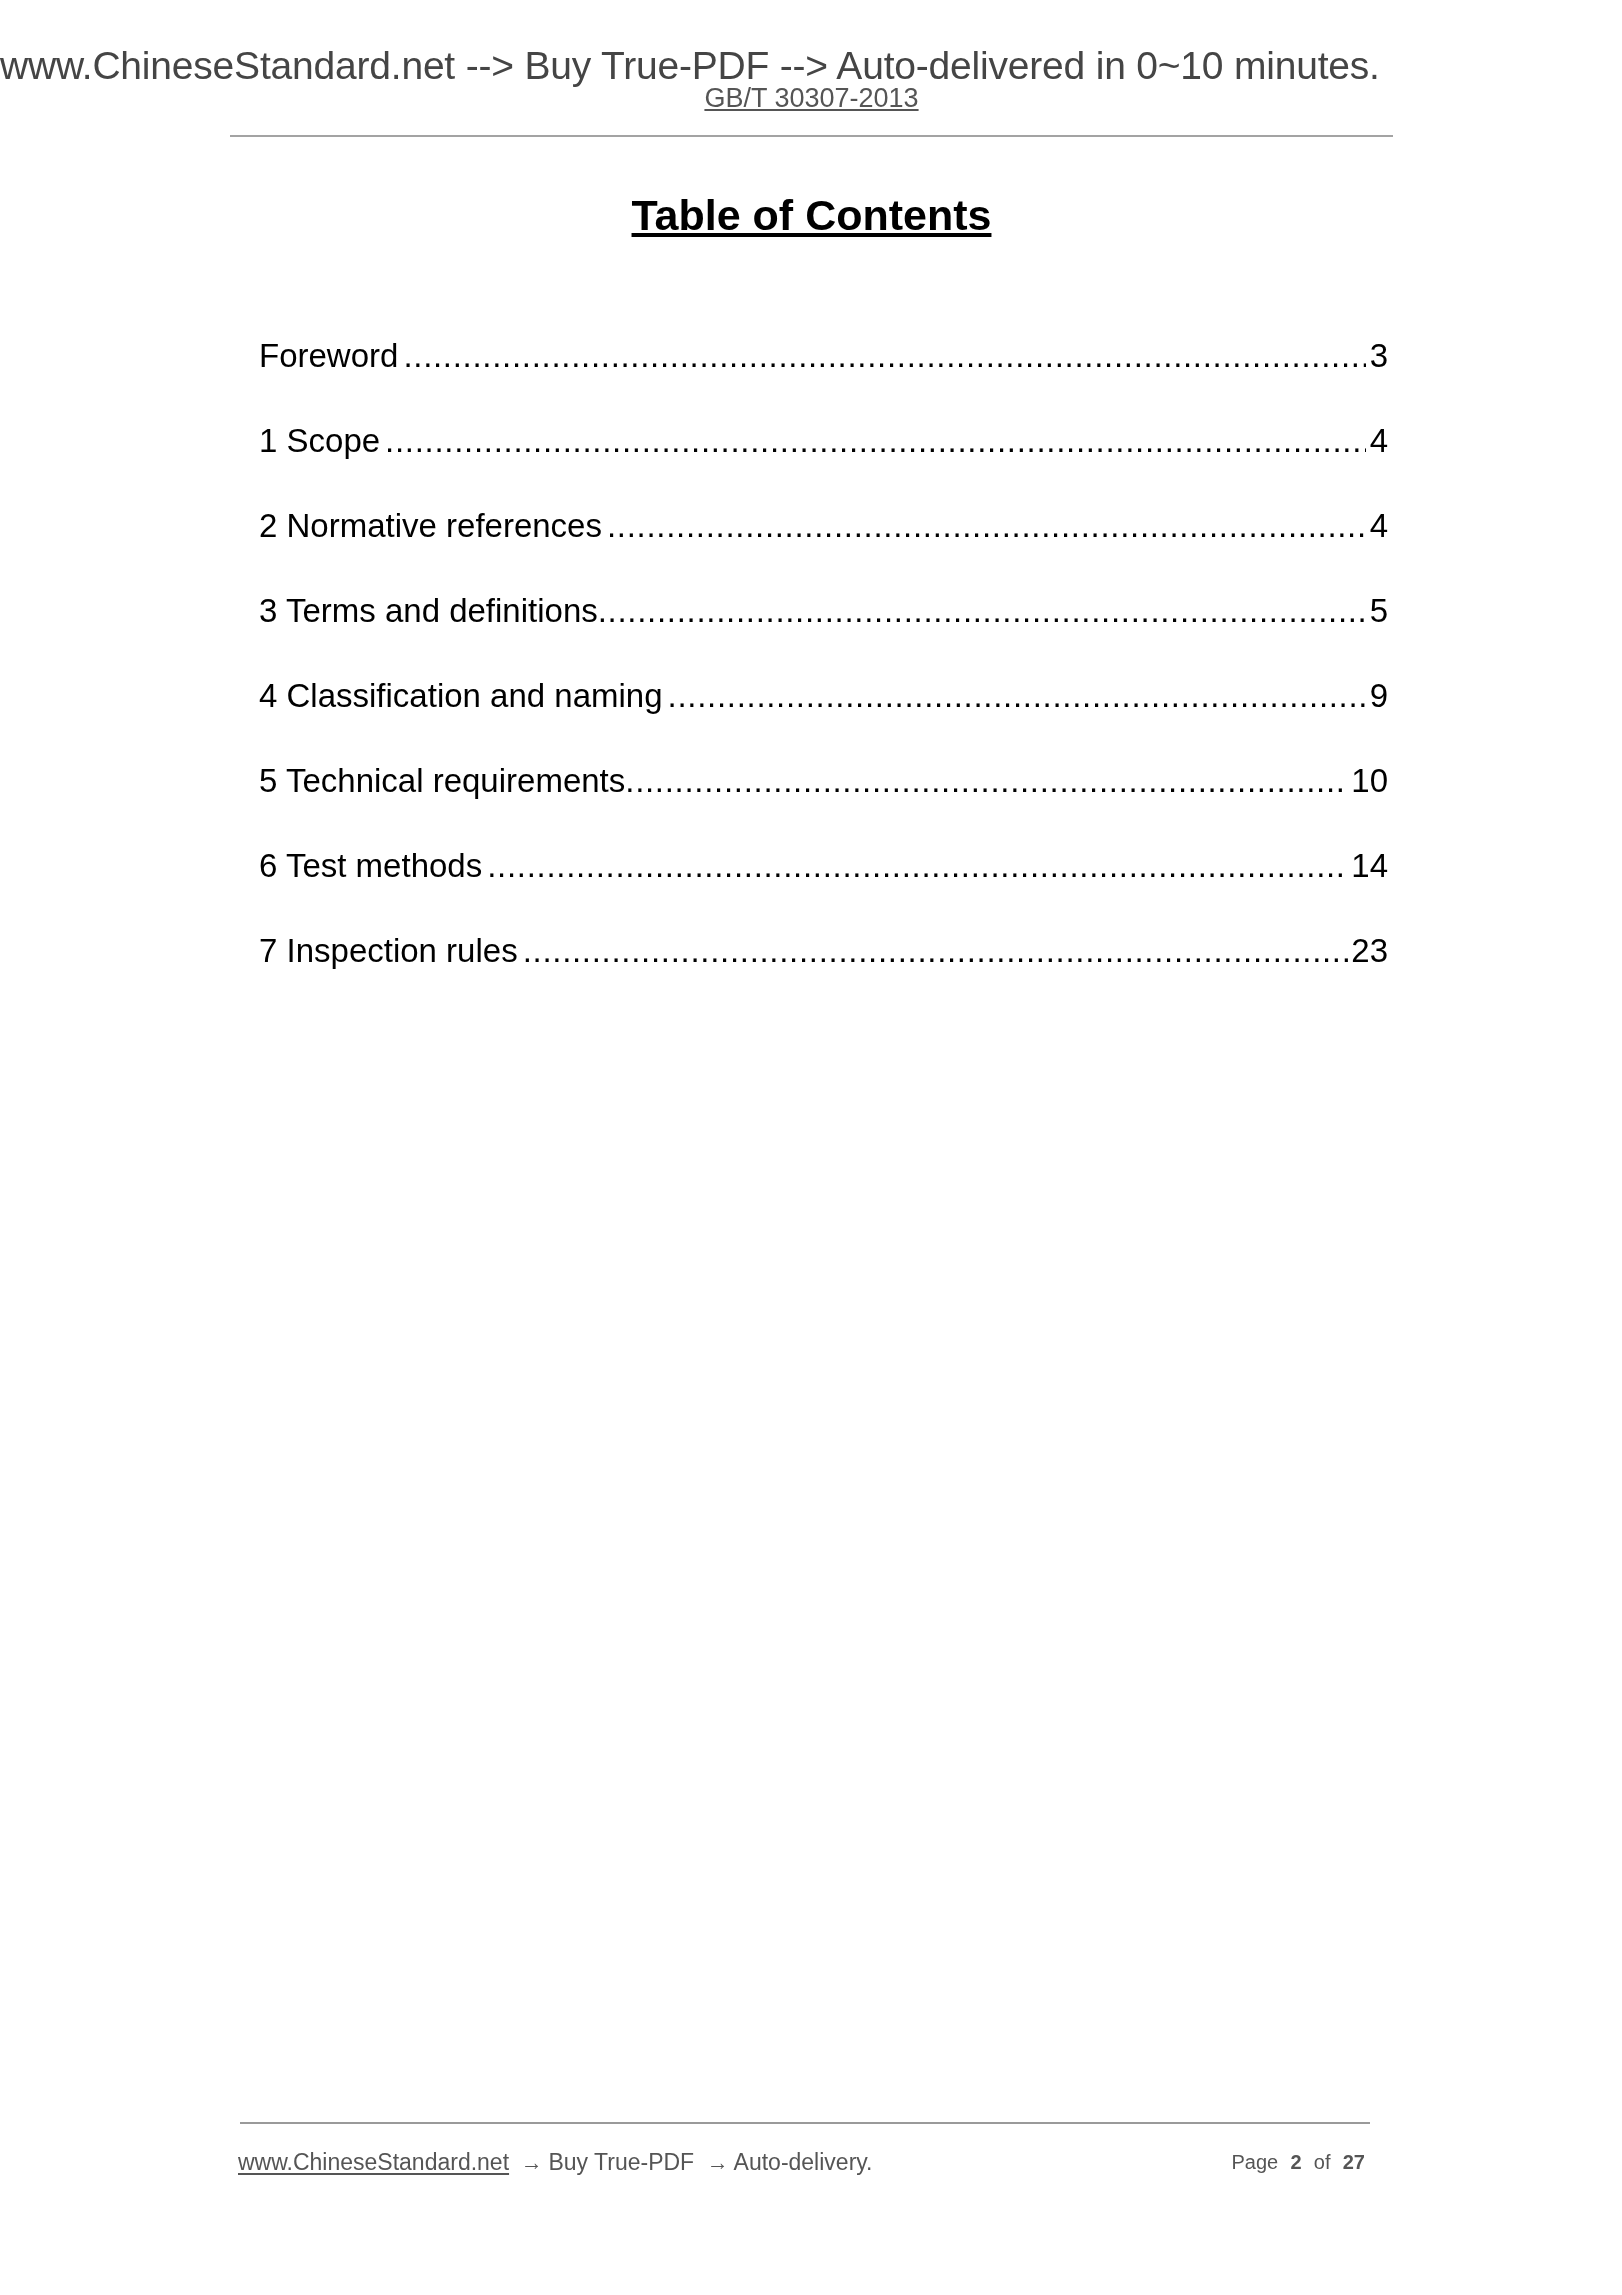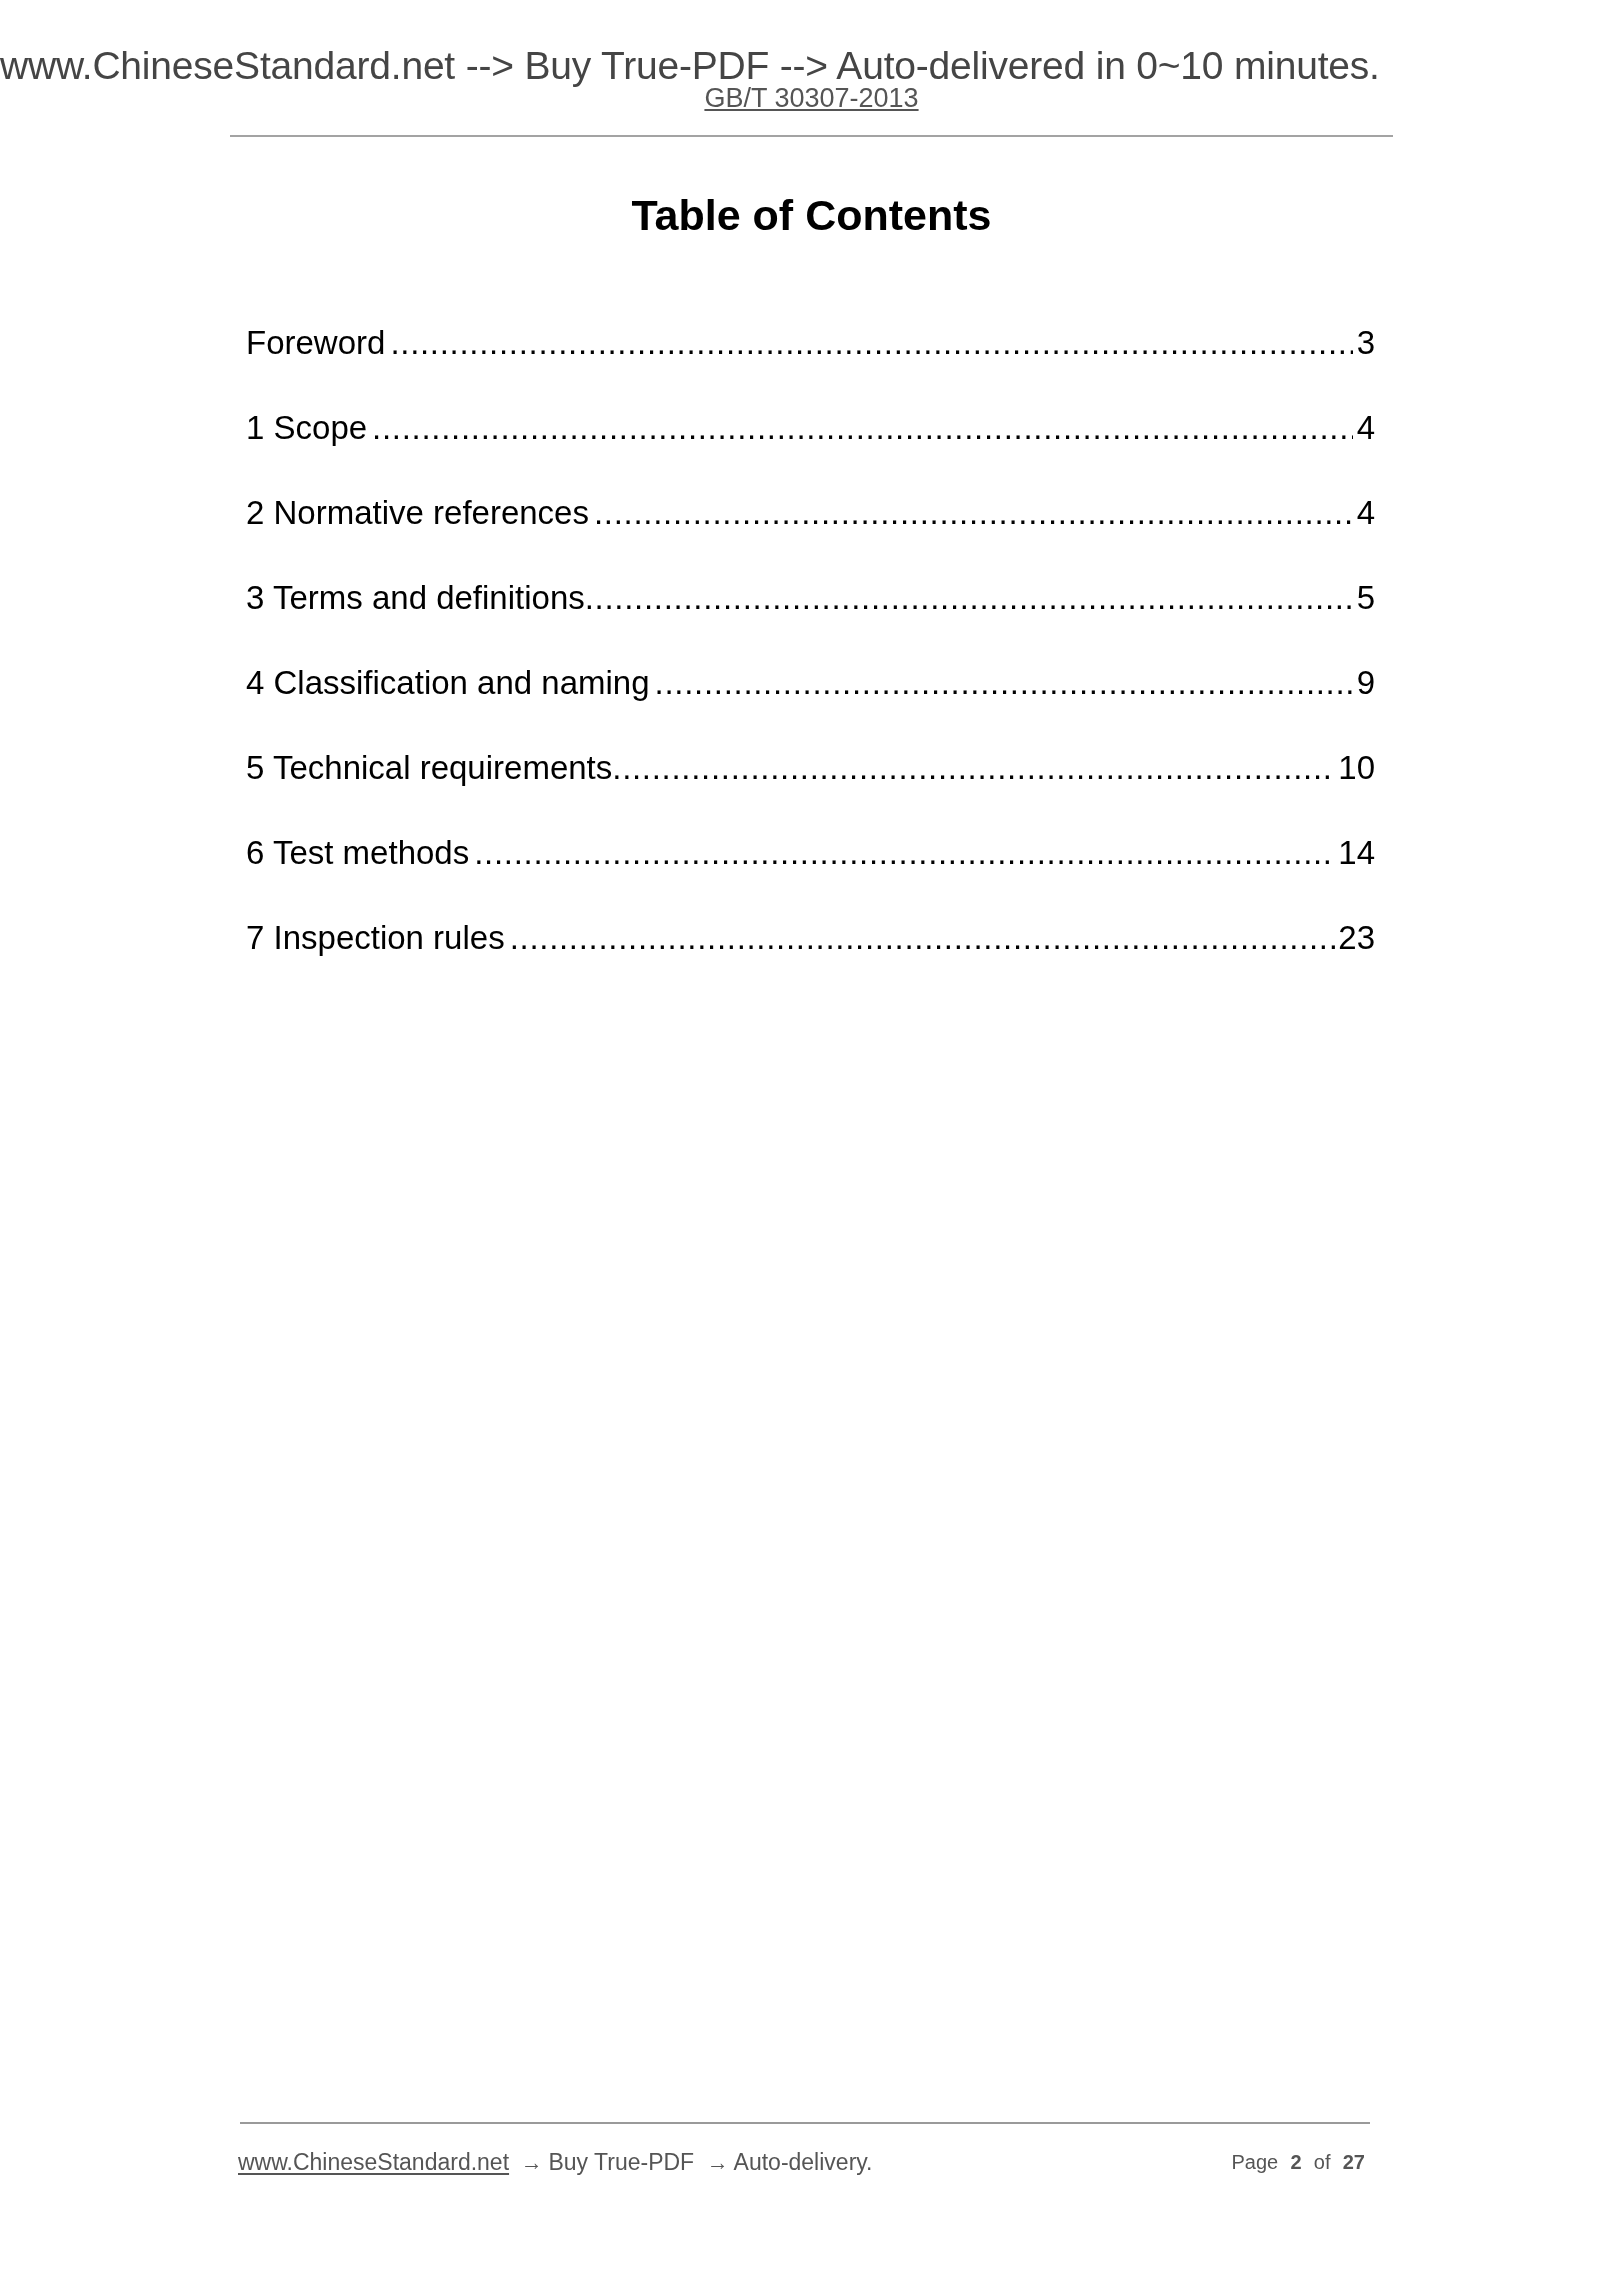--- a/index.html
+++ b/index.html
@@ -52,21 +52,21 @@
     line-height: 50px;
     font-weight: bold;
     color: #000;
     white-space: nowrap;
   }
 
   
   .toc-list {
     left: 246px; width: 1129px;
     top: 324px;
-    margin: 0; padding: 0;
+    margin: 13px; padding: 0;
     list-style: none;
   }
   .toc-row {
     display: flex;
     align-items: baseline;
     height: 85px;
     font-size: 33px;
     line-height: 38px;
     color: #000;
     white-space: nowrap;
@@ -121,21 +121,21 @@
   }
   .foot-right b { font-weight: bold; color: #555; }
 </style>
 </head>
 <body>
 
 <div class="abs hdr-line1">www.ChineseStandard.net --&gt; Buy True-PDF --&gt; Auto-delivered in 0~10 minutes.</div>
 <div class="abs hdr-line2">GB/T 30307-2013</div>
 <div class="abs top-rule"></div>
 
-<h1 class="abs toc-title" style="margin:0;">Table of Contents</h1>
+<h1 class="abs toc-title" style="margin:0;text-decoration:underline;">Table of Contents</h1>
 
 <ul class="abs toc-list">
   <li class="toc-row">
     <span class="toc-label">Foreword</span>
     <span class="toc-leader"></span>
     <span class="toc-page">3</span>
   </li>
   <li class="toc-row">
     <span class="toc-label">1 Scope</span>
     <span class="toc-leader"></span>

